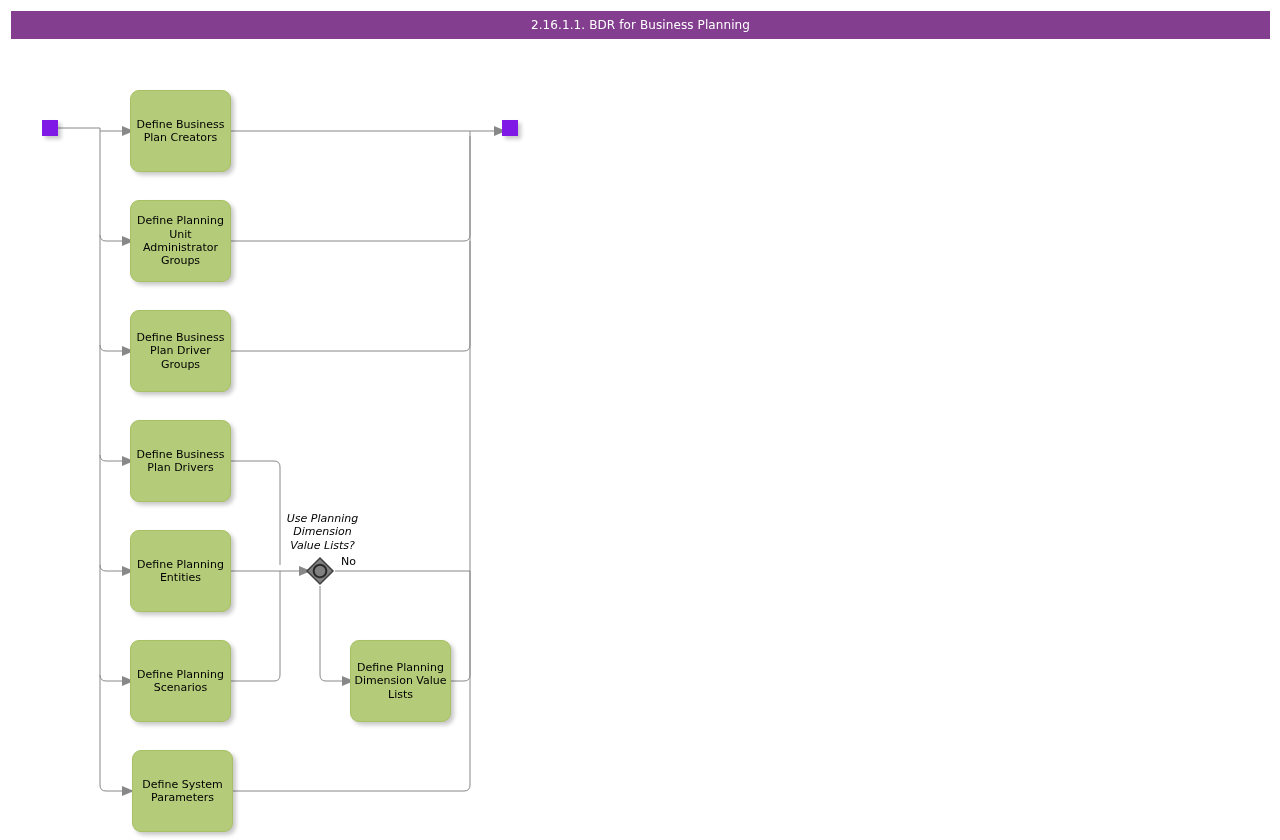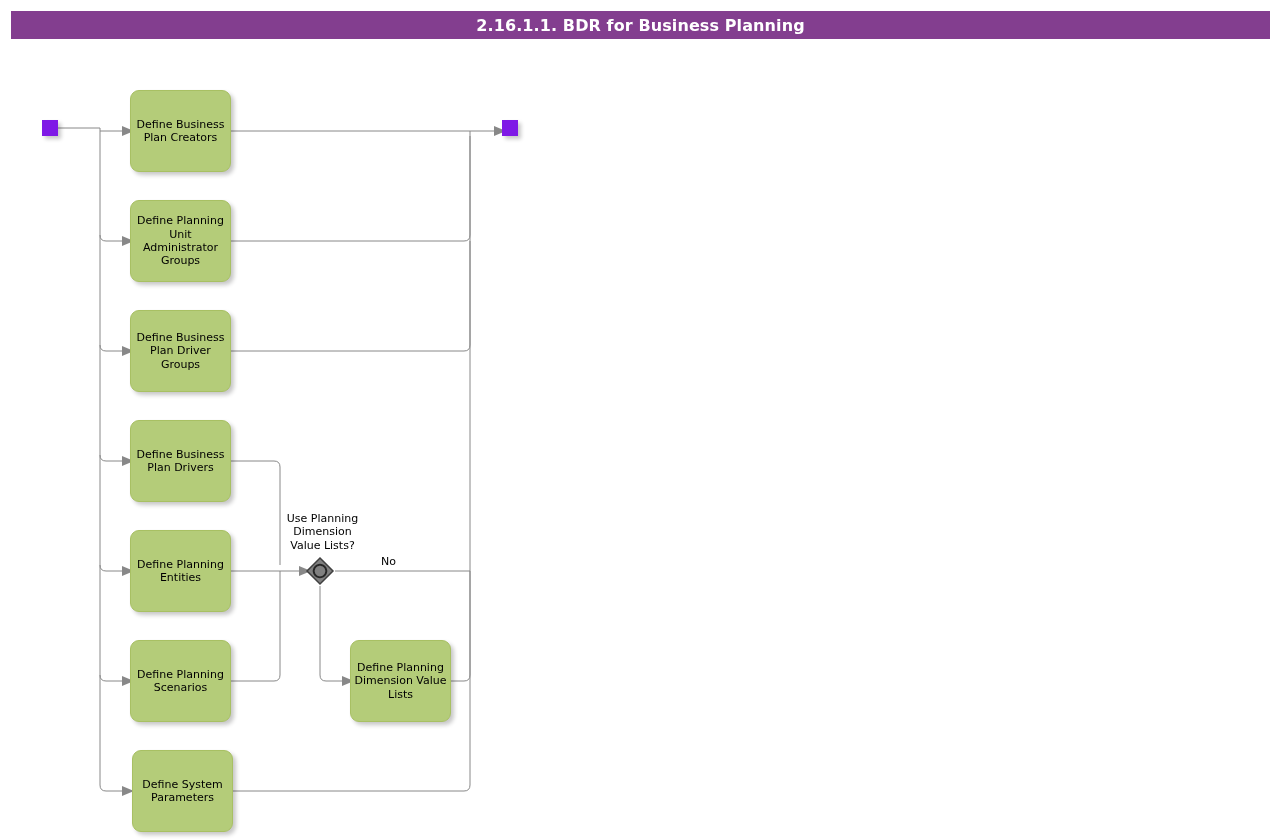--- a/index.html
+++ b/index.html
@@ -11,22 +11,22 @@
     position:relative;
   }
   #canvas{position:absolute;left:0;top:0;width:1280px;height:840px;}
 
   .titlebar{
     position:absolute;
     left:11px;top:11px;
     width:1259px;height:28px;
     background:#833E8F;
     color:#FFFFFF;
-    font-size:16px;
-    font-weight:bold;
+    font-size:12px;
+    font-weight:normal;
     display:flex;
     align-items:center;
     justify-content:center;
     letter-spacing:.1px;
   }
 
   .node{
     position:absolute;
     box-sizing:border-box;
     background:#B4CC79;
@@ -55,28 +55,28 @@
     width:30px;height:30px;
   }
 
   .gwlabel{
     position:absolute;
     font-size:11px;
     line-height:13.3px;
     color:#000000;
     text-align:center;
     white-space:pre;
+    font-style:italic;
   }
   .edgelabel{
     position:absolute;
     font-size:11px;
     line-height:13px;
     color:#000000;
     white-space:pre;
-    margin-left:40px;
   }
   svg.wires{position:absolute;left:0;top:0;width:1280px;height:840px;pointer-events:none;}
   .lk{fill:none;stroke:#888888;stroke-width:1;}
 </style>
 </head>
 <body>
 
 <div id="canvas">
 
   <div class="titlebar">

